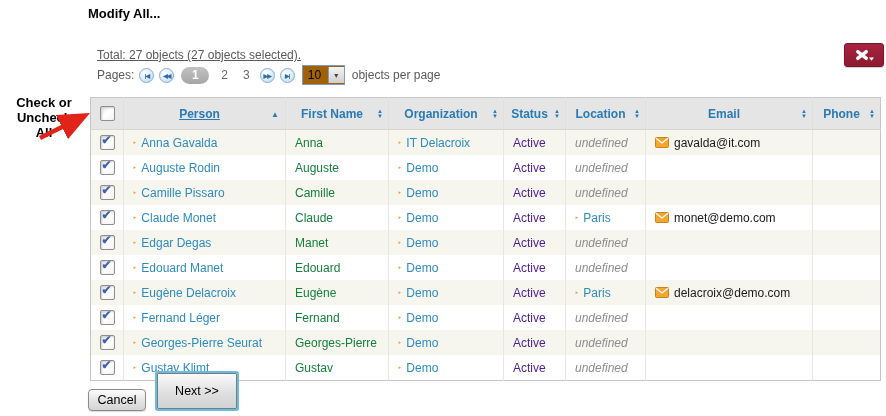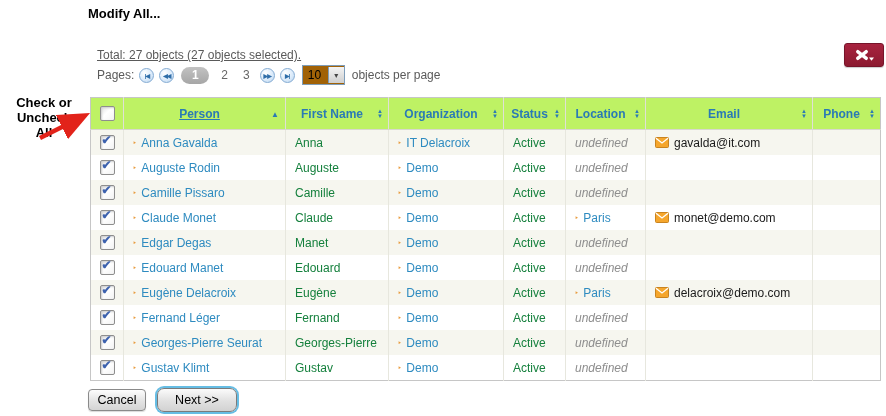--- a/index.html
+++ b/index.html
@@ -38,21 +38,21 @@
   
   .annot{position:absolute;left:4px;top:95px;width:80px;text-align:center;
     font-weight:bold;font-size:13px;color:#000;line-height:15px;}
   .annot-arrow{position:absolute;left:30px;top:104px;}
   
   .grid{position:absolute;left:90px;top:97px;width:790px;border-collapse:collapse;table-layout:fixed;
     border:1px solid #c6c6c6;}
   .grid col.w0{width:33px}.grid col.w1{width:162px}.grid col.w2{width:103px}.grid col.w3{width:115px}
   .grid col.w4{width:62px}.grid col.w5{width:80px}.grid col.w6{width:167px}.grid col.w7{width:68px}
   .grid th{
-    height:31px;background:#bef264;color:#2a7ab5;font-weight:bold;font-size:12px;text-align:center;
+    height:31px;background:#e5e5e5;color:#2a7ab5;font-weight:bold;font-size:12px;text-align:center;
     position:relative;border-right:1px solid #e0e0d6;border-bottom:1px solid #d8d8ce;padding:0 14px 0 4px;
     white-space:nowrap;overflow:hidden;
   }
   .grid th:last-child,.grid td:last-child{border-right:none;}
   .grid td{height:25px;border-right:1px solid #e7e7de;padding:0;vertical-align:middle;
     white-space:nowrap;overflow:hidden;}
   tr.alt td{background:#f6f6ef;}
   .th-label.sorted{text-decoration:underline;cursor:pointer;}
   .sort-asc{position:absolute;right:6px;top:50%;transform:translateY(-50%);font-size:8px;color:#2a7ab5;cursor:pointer;}
   .sort-both{position:absolute;right:5px;top:50%;transform:translateY(-50%);display:inline-flex;
@@ -60,32 +60,32 @@
   .sort-both i{font-style:normal;}
   .c-check-td{text-align:center;}
   .cb{display:inline-block;width:13px;height:13px;border:1px solid #8e8e8e;border-radius:2px;
     background:linear-gradient(135deg,#e2e2e2 0%,#ffffff 45%,#f3f3f3 100%);
     position:relative;vertical-align:middle;cursor:pointer;box-shadow:inset 1px 1px 2px #cfcfcf;}
   .cb .tick{position:absolute;left:1px;top:-3px;font-size:12px;color:#3d62ae;font-weight:bold;}
   .tri{color:#e89b3c;font-size:9px;margin:0 5px 0 0;vertical-align:1px;cursor:pointer;}
   .cell-pad{padding-left:9px;display:inline-block;}
   .lnk{color:#2e8bc0;text-decoration:none;cursor:pointer;}
   .plain{color:#15803d;}
-  .status-txt{color:#15803d;}
+  .status-txt{color:#4c1d95;}
   .undef{color:#8e8e8e;font-style:italic;}
   .mail-ic{vertical-align:-1px;margin-right:5px;}
   .email-txt{color:#1a1a1a;}
   
   .btn{position:absolute;border-radius:4px;font-family:"Liberation Sans",sans-serif;font-size:12.5px;
     color:#000;cursor:pointer;}
   .btn-cancel{left:88px;top:389px;width:58px;height:22px;border:1px solid #8a8a8a;
     background:linear-gradient(#fdfdfd,#e3e3e3 55%,#d4d4d4);box-shadow:0 1px 1px rgba(0,0,0,.15);}
-  .btn-next{left:157px;top:388px;width:80px;height:24px;border:1px solid #7b7b7b;
+  .btn-next{left:157px;top:373px;width:80px;height:36px;border:1px solid #7b7b7b;
     background:linear-gradient(#fbfbfb,#e0e0e0 55%,#d2d2d2);
-    box-shadow:0 0 0 2px #66bde4;border-radius:7px;}
+    box-shadow:0 0 0 2px #66bde4;border-radius:1px;}
 </style>
 </head>
 <body>
 
 <div class="page-title">Modify All...</div>
 
 <div class="total-line">Total: 27 objects (27 objects selected).</div>
 
 <div class="pages-line">
   <span>Pages:</span>

